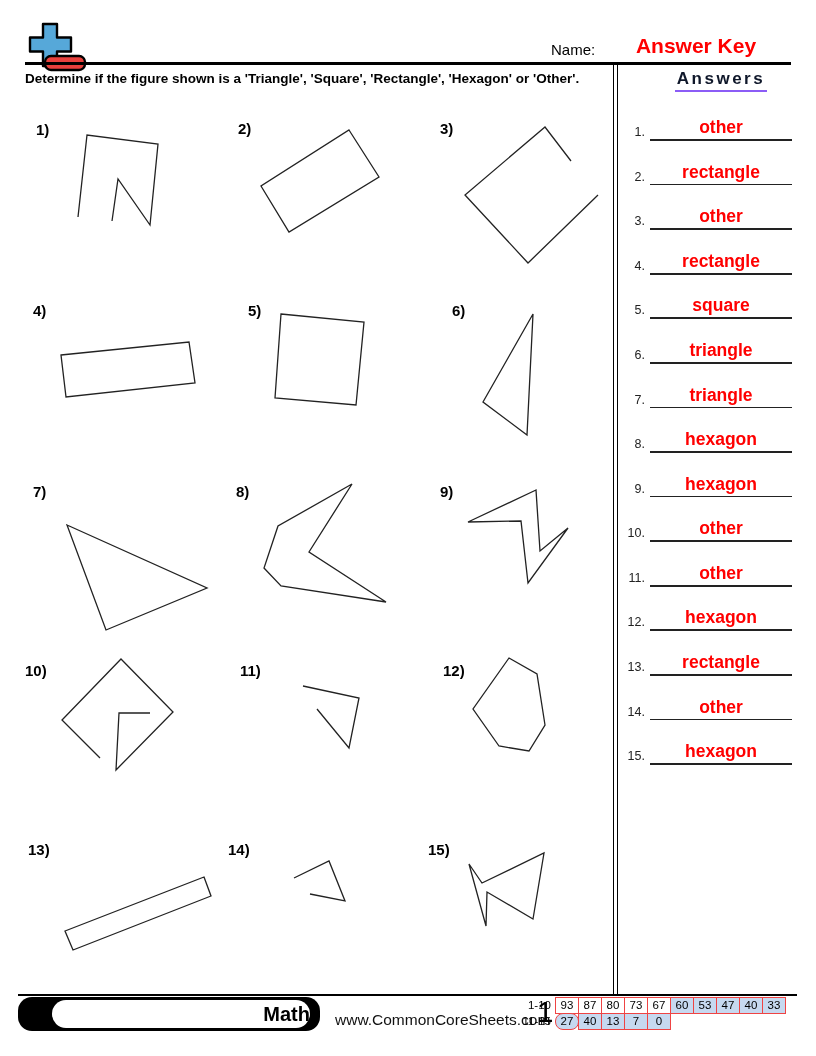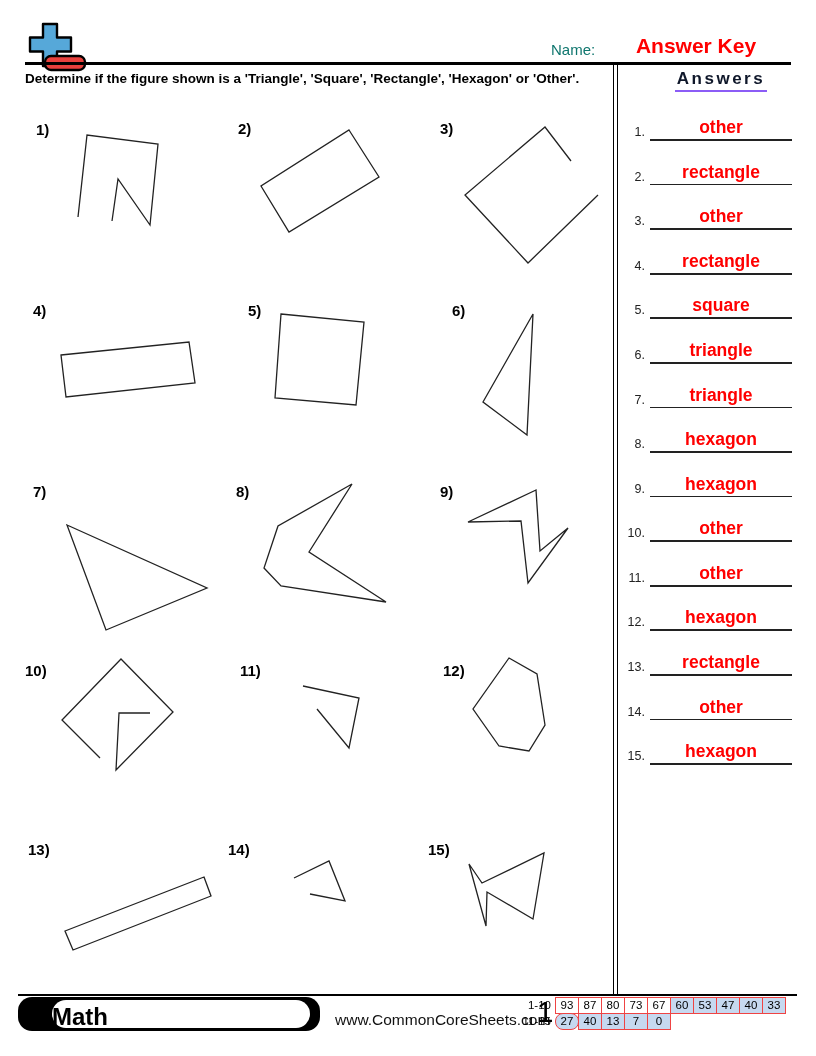--- a/index.html
+++ b/index.html
@@ -2,37 +2,37 @@
 <html><head>
 <meta charset="utf-8">
 <style>
   html,body{margin:0;padding:0;background:#888;}
   .page{
     position:relative;width:816px;height:1056px;background:#fff;margin:0 auto;
     font-family:"Liberation Sans",sans-serif;color:#111;overflow:hidden;
   }
   .abs{position:absolute;}
   .title{left:205px;top:38px;width:250px;text-align:center;font-size:18px;font-weight:400;color:#222;}
-  .name-label{left:551px;top:41px;font-size:15px;color:#0f766e;}
+  .name-label{left:551px;top:41px;font-size:15px;color:#000000;}
   .answer-key{left:615px;top:34px;width:162px;text-align:center;font-size:21px;font-weight:bold;}
   .top-rule{left:25px;top:62px;width:766px;height:3px;background:#000;}
   .instruction{left:25px;top:69px;width:565px;font-size:13.5px;line-height:19px;font-weight:bold;color:#000;}
   .divider{left:613px;top:62px;height:933px;width:3px;border-left:1.6px solid #000;border-right:1.6px solid #000;box-sizing:content-box;}
   .answers-heading-wrap{left:650px;top:69px;width:142px;text-align:center;}
   .answers-heading{display:inline-block;font-size:17px;font-weight:bold;letter-spacing:2.5px;border-bottom:2px solid #8b5cf6;padding:0 2px 1px 2px;color:#0f172a;}
   #shapes-svg{left:0;top:0;width:816px;height:1056px;pointer-events:none;}
   #shapes-svg polyline,#shapes-svg polygon{fill:none;stroke:#222;stroke-width:1.3px;}
   .qlabel{position:absolute;font-size:15px;font-weight:bold;color:#000;}
   .ans-num{position:absolute;width:30px;text-align:right;font-size:12.5px;color:#222;}
   .ans-line{position:absolute;left:650px;width:142px;height:1.8px;background:#222;}
   .ans-text{position:absolute;left:650px;width:142px;text-align:center;font-size:17.5px;font-weight:bold;}
   .foot-rule{left:18px;top:994px;width:779px;height:2px;background:#000;}
   .foot-bar{left:18px;top:997px;width:302px;height:34px;background:#000;border-radius:14px;}
   .foot-oval{left:52px;top:1000px;width:258px;height:28px;background:#fff;border-radius:14px;}
-  .foot-subject{left:52px;top:1003px;width:258px;text-align:left;font-size:24px;font-weight:bold;color:#000;}
+  .foot-subject{left:52px;top:1003px;width:258px;text-align:right;font-size:20px;font-weight:bold;color:#000;}
   .foot-url{left:335px;top:1011px;font-size:15.5px;color:#111;}
   .foot-page{left:495px;top:995px;width:100px;text-align:center;font-size:30px;font-weight:400;color:#000;}
   .score-label{position:absolute;width:46px;text-align:right;font-size:11.5px;line-height:16px;color:#000;}
   .score-cell{position:absolute;width:24px;height:17px;border:1px solid #ef4444;box-sizing:border-box;
     font-size:11.5px;line-height:15px;text-align:center;color:#000;background:#fff;}
 </style>
 </head>
 <body>
 
 <div class="page">

